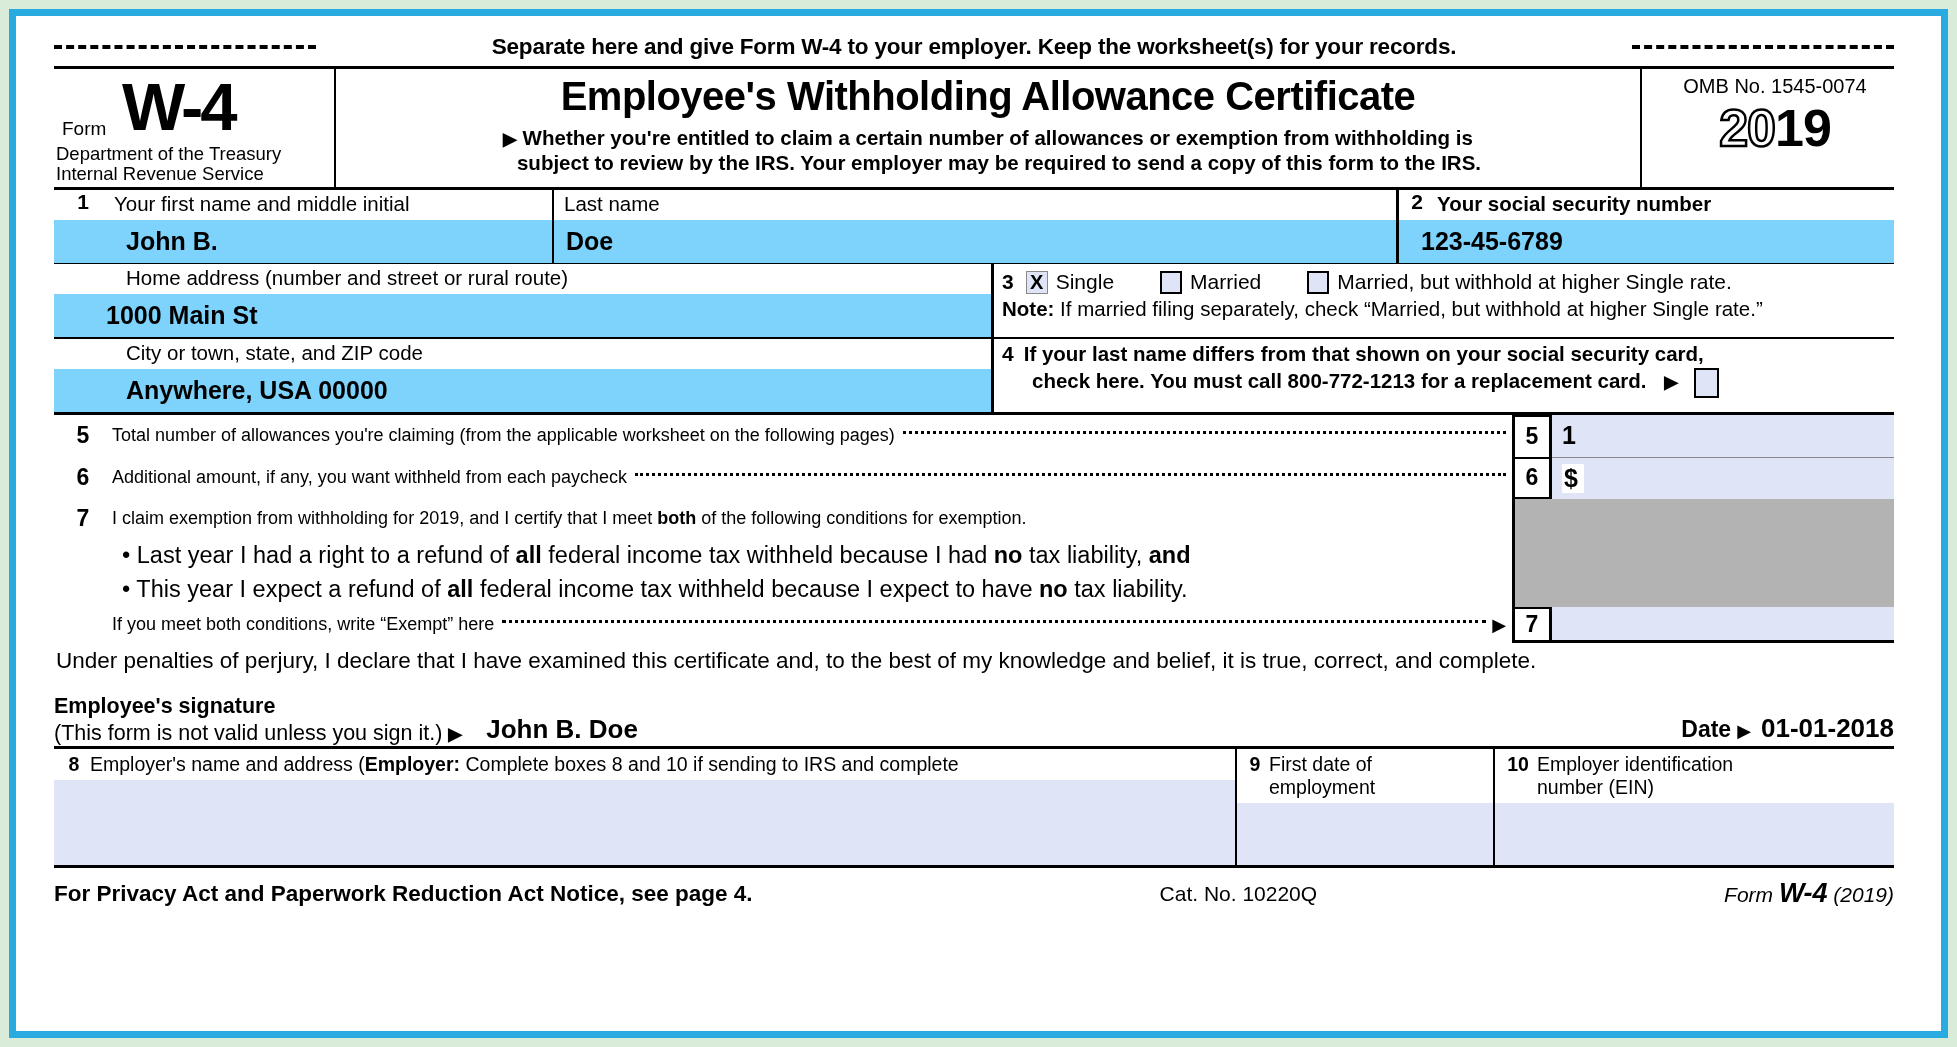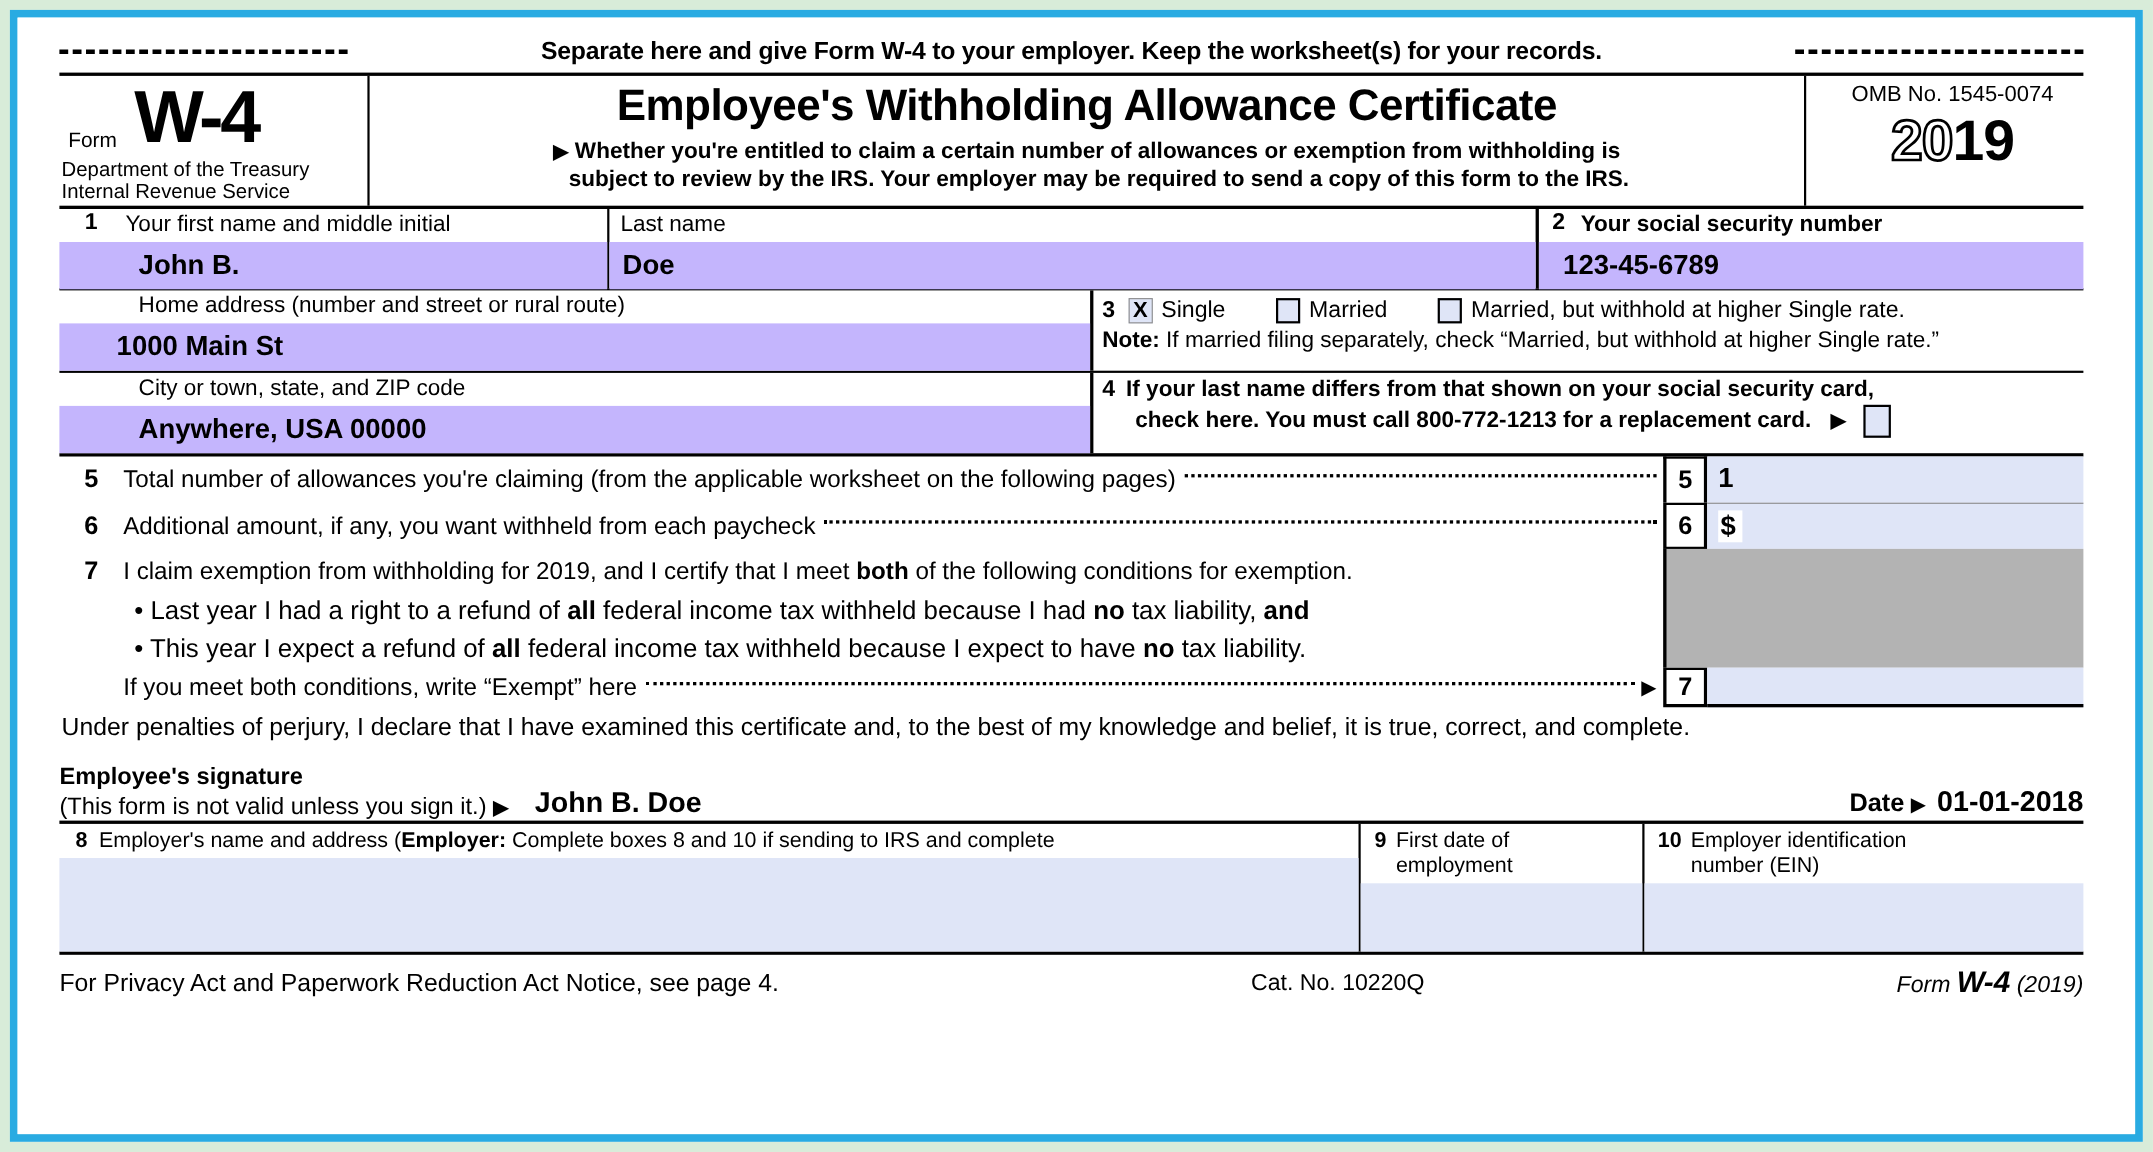--- a/index.html
+++ b/index.html
@@ -176,21 +176,21 @@
     padding: 3px 0 0 2px;
     white-space: nowrap;
   }
   .lbl.b { font-weight: bold; }
   .numlbl {
     font-size: 21px;
     font-weight: bold;
     color: #000;
   }
   .valuebox {
-    background: #c4b5fd;
+    background: #7dd3fc;
     height: 43px;
     display: flex;
     align-items: center;
     padding-left: 14px;
     font-size: 25px;
     font-weight: bold;
     color: #000;
     box-sizing: border-box;
   }
   .vline { border-right: 2px solid #000; }
@@ -260,21 +260,21 @@
   
   .lnum {
     width: 58px;
     text-align: center;
     font-size: 23px;
     font-weight: bold;
     color: #000;
     flex: 0 0 58px;
   }
   .ltext {
-    font-size: 22px;
+    font-size: 18px;
     color: #000;
     white-space: nowrap;
   }
   .leader {
     flex: 1 1 auto;
     border-bottom: 3.5px dotted #000;
     margin: 0 6px 7px 8px;
     height: 0;
   }
   .boxnum {
@@ -351,21 +351,21 @@
   .emp-lbl b { font-weight: bold; }
   .emp-fill { background: #dfe5f7; }
 
   .footer {
     display: flex;
     align-items: center;
     height: 52px;
     font-size: 22.5px;
     color: #000;
   }
-  .footer .f1 { font-weight: normal; flex: 0 0 auto; }
+  .footer .f1 { font-weight: bold; flex: 0 0 auto; }
   .footer .f2 { flex: 1 1 auto; text-align: center; font-size: 21px; }
   .footer .f3 { flex: 0 0 auto; font-size: 21px; white-space: nowrap; font-style: italic; }
   .footer .f3 .bigw4 { font-size: 27px; font-weight: bold; }
   .arrow { font-size: 18px; line-height: 1; }
 </style>
 </head>
 <body>
 
 <div id="screen">
   <div id="form-frame">

